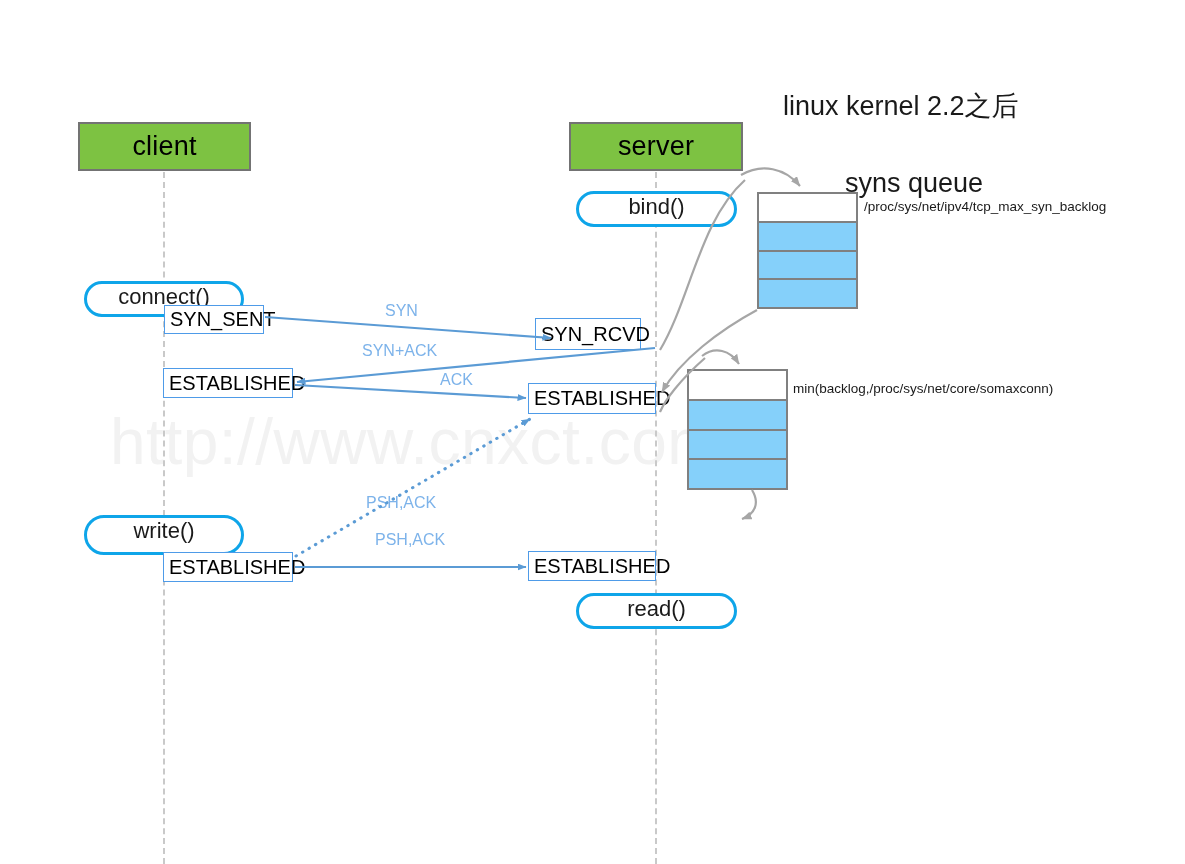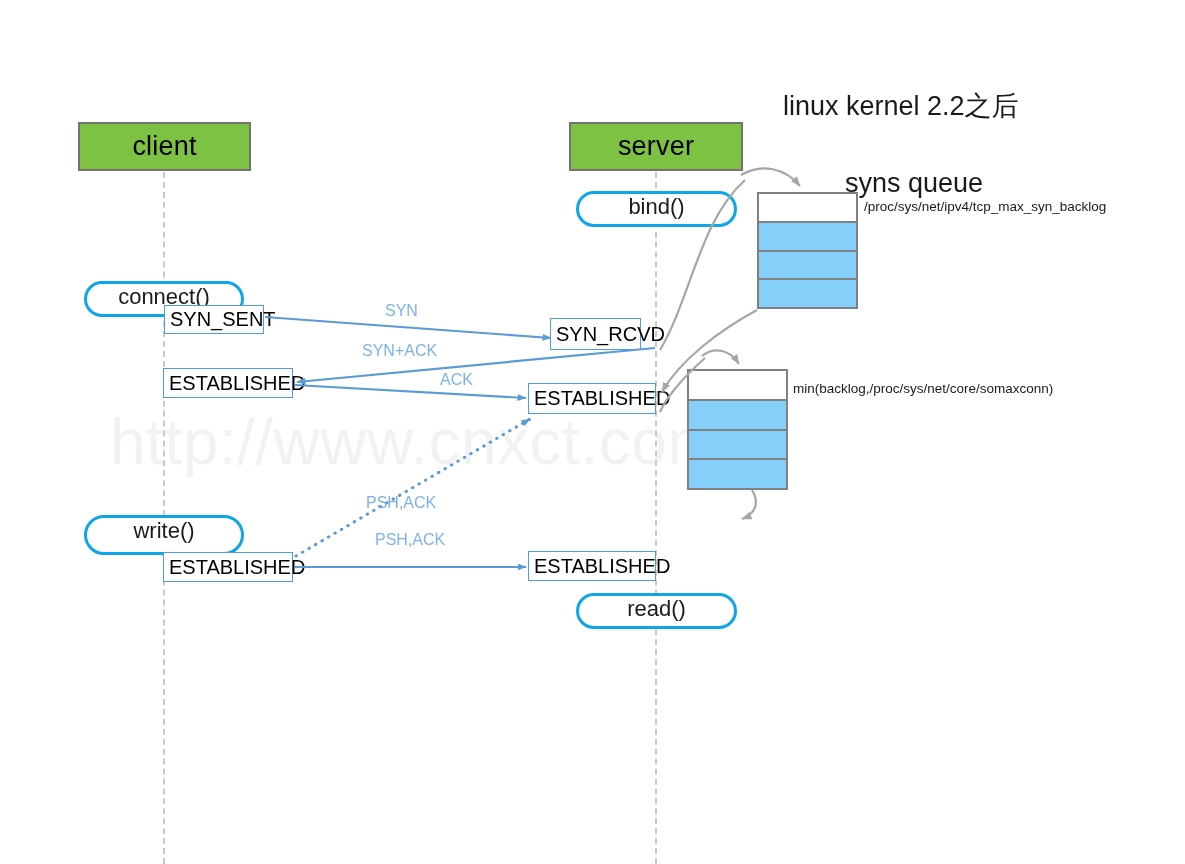--- a/index.html
+++ b/index.html
@@ -170,21 +170,21 @@
   <div class="state-box" style="left:164px; top:305px; width:100px; height:29px;">
     <span>SYN_SENT</span>
   </div>
   <div class="state-box" style="left:163px; top:368px; width:130px; height:30px;">
     <span>ESTABLISHED</span>
   </div>
   <div class="state-box" style="left:163px; top:552px; width:130px; height:30px;">
     <span>ESTABLISHED</span>
   </div>
 
-  <div class="state-box" style="left:550px; top:318px; width:91px; height:32px;">
+  <div class="state-box" style="left:535px; top:318px; width:106px; height:32px;">
     <span>SYN_RCVD</span>
   </div>
   <div class="state-box" style="left:528px; top:383px; width:128px; height:31px;">
     <span>ESTABLISHED</span>
   </div>
   <div class="state-box" style="left:528px; top:551px; width:128px; height:30px;">
     <span>ESTABLISHED</span>
   </div>
 
   <div class="queue" style="left:757px; top:192px; width:101px; height:117px;">

